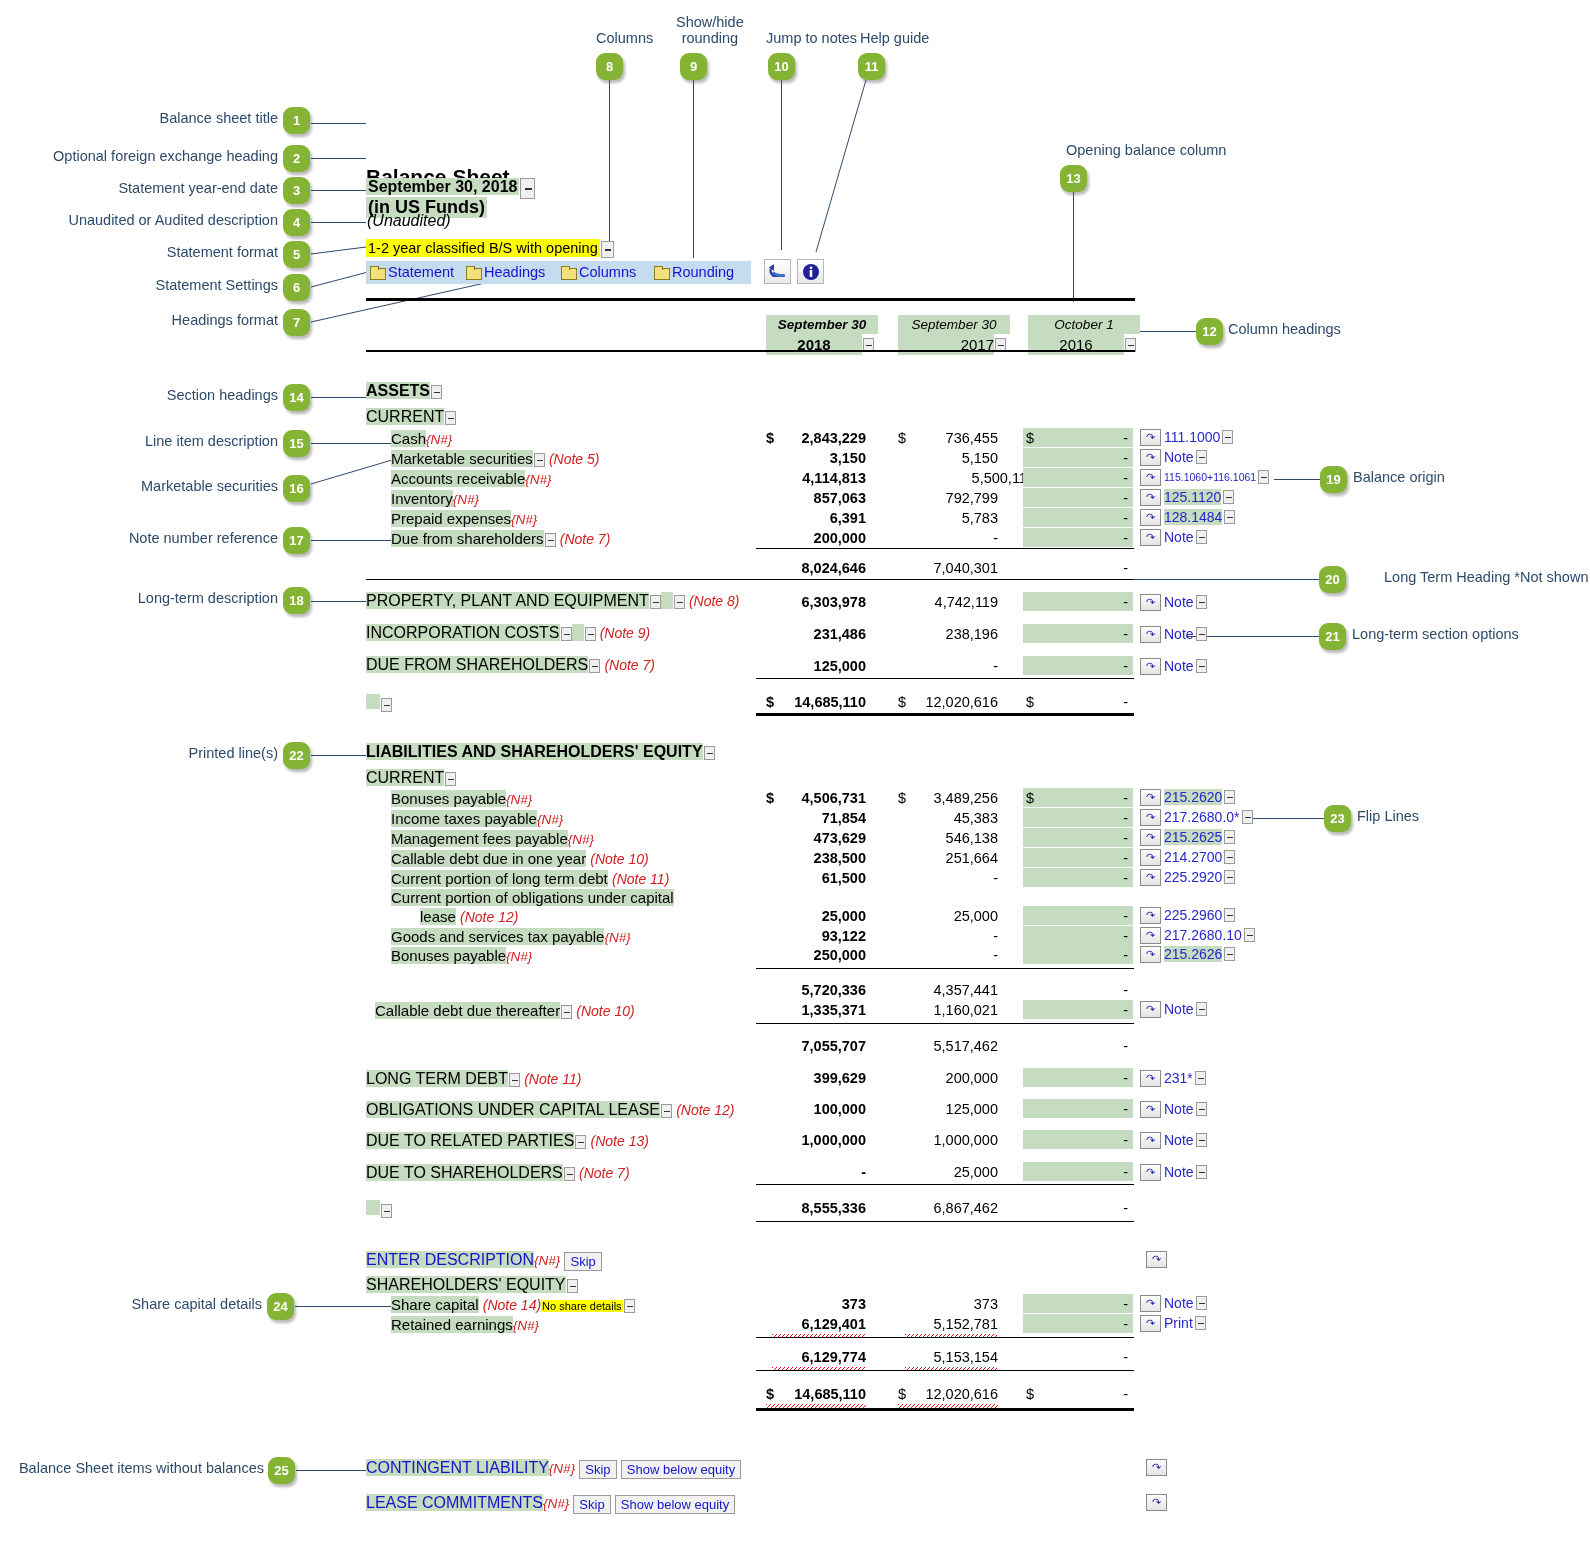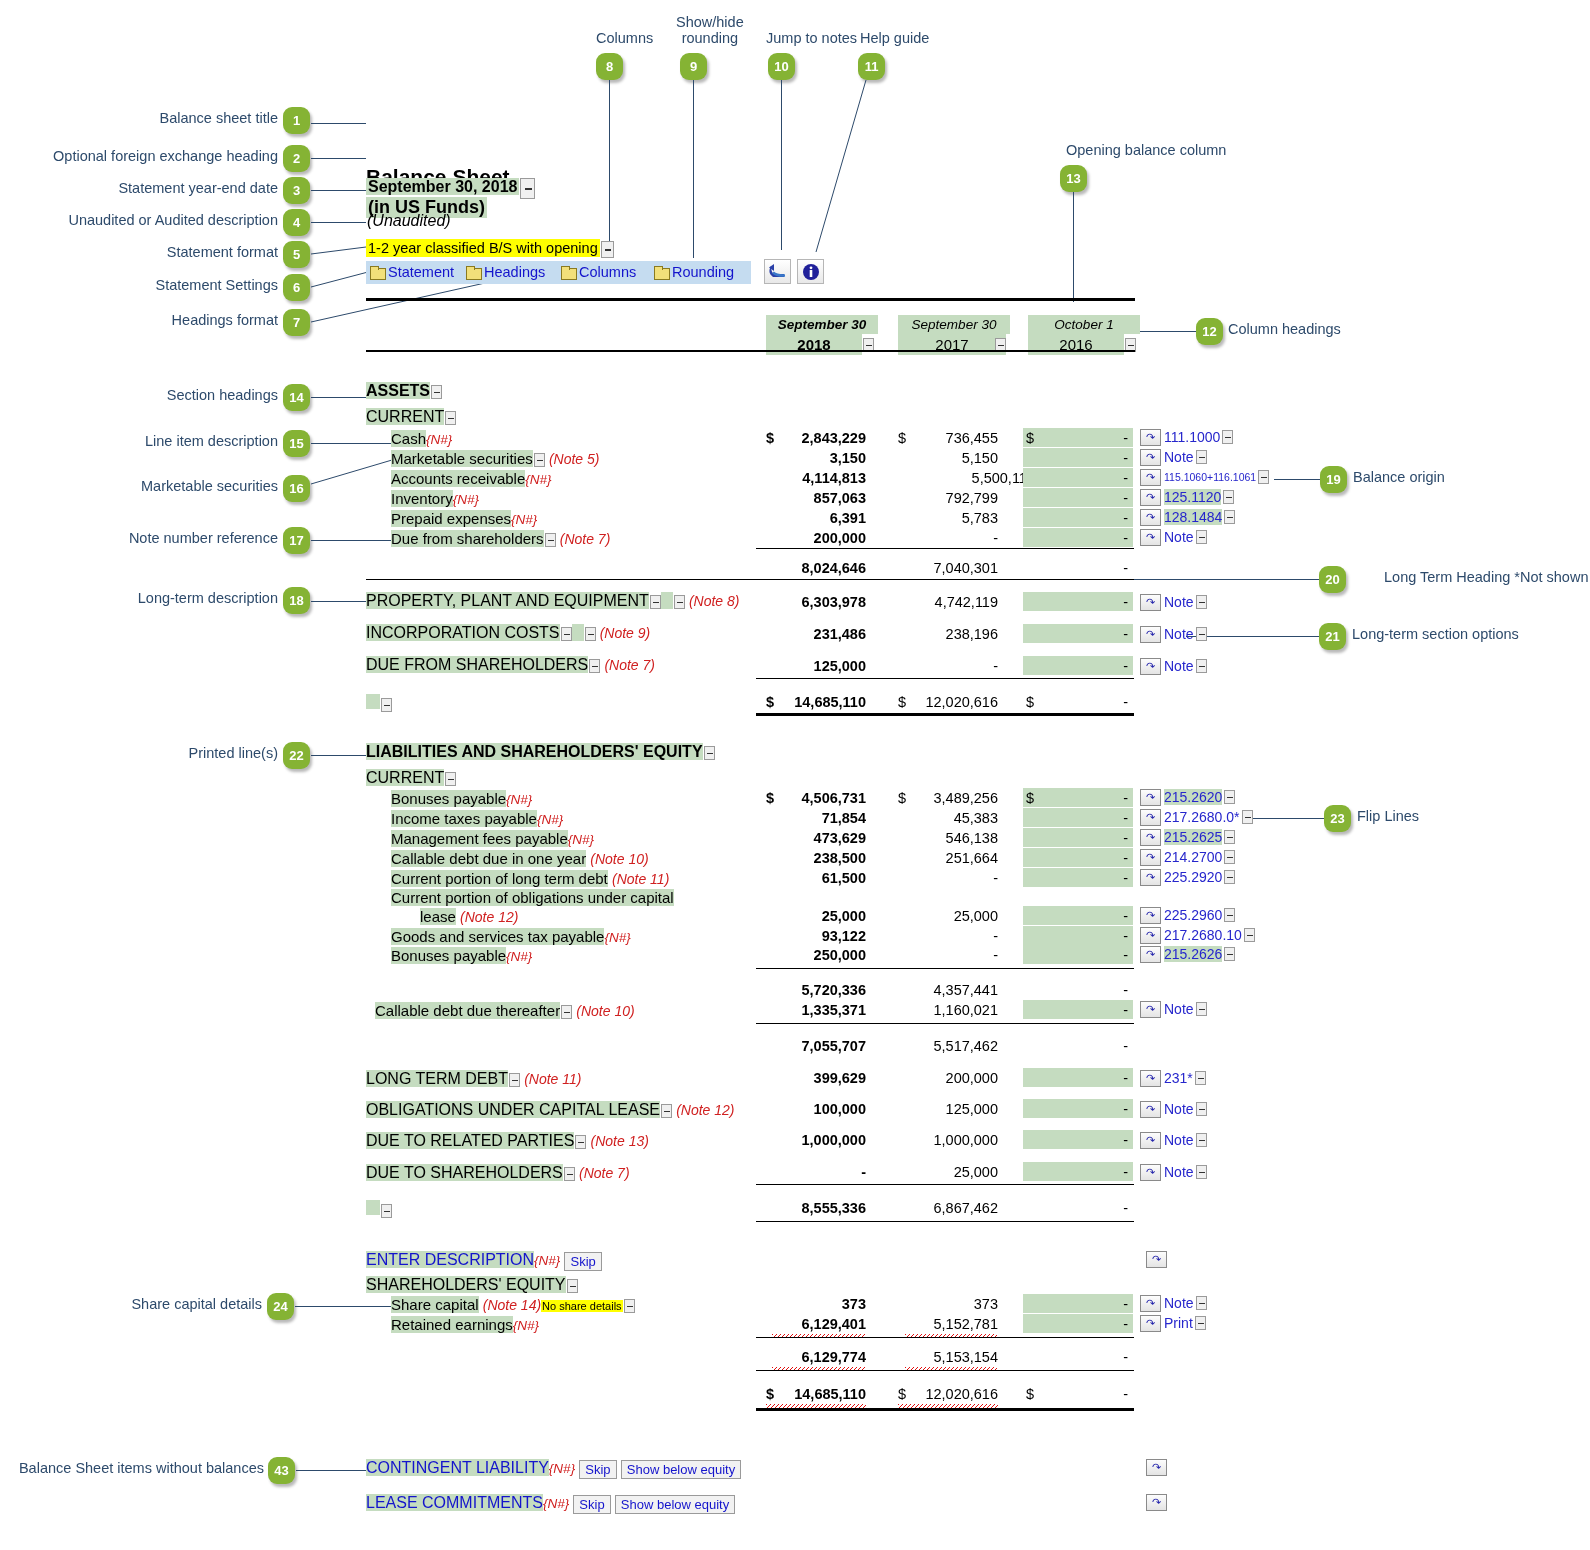--- a/index.html
+++ b/index.html
@@ -253,21 +253,21 @@
 
 <div class="ann-label right" style="left:0px;top:745px;width:278px;">Printed line(s)</div>
 <div class="badge" style="left:283px;top:742px;">22</div>
 <div class="leader" style="left:311px;top:755px;width:55px;"></div>
 
 <div class="ann-label right" style="left:0px;top:1296px;width:262px;">Share capital details</div>
 <div class="badge" style="left:267px;top:1293px;">24</div>
 <div class="leader" style="left:295px;top:1306px;width:96px;"></div>
 
 <div class="ann-label right" style="left:0px;top:1460px;width:264px;">Balance Sheet items without balances</div>
-<div class="badge" style="left:268px;top:1457px;">43</div>
+<div class="badge" style="left:268px;top:1457px;">25</div>
 <div class="leader" style="left:296px;top:1470px;width:70px;"></div>
 
 <div class="ann-label" style="left:1066px;top:142px;">Opening balance column</div>
 <div class="badge" style="left:1060px;top:165px;">13</div>
 <div class="leader" style="left:1073px;top:192px;width:1px;height:110px;"></div>
 
 <div class="ann-label" style="left:1228px;top:321px;">Column headings</div>
 <div class="badge" style="left:1196px;top:318px;">12</div>
 <div class="leader" style="left:1132px;top:331px;width:64px;"></div>
 
@@ -329,21 +329,21 @@
   </svg>
 </div>
 
 <div class="rule" style="left:366px;top:298px;width:769px;height:3px;"></div>
 
 <div class="colhead" style="left:766px;top:315px;width:112px;height:19px;font-weight:bold;line-height:19px;">September 30</div>
 <div class="colhead2" style="left:766px;top:334px;width:96px;height:21px;font-weight:bold;line-height:21px;">2018</div>
 <div class="abs" style="left:862px;top:336px;"><span class="ddbtn sm"></span></div>
 
 <div class="colhead" style="left:898px;top:315px;width:112px;height:19px;line-height:19px;">September 30</div>
-<div class="colhead2" style="left:898px;top:334px;width:108px;height:21px;line-height:21px;">2017</div>
+<div class="colhead2" style="left:898px;top:334px;width:96px;height:21px;line-height:21px;text-align:right;">2017</div>
 <div class="abs" style="left:994px;top:336px;"><span class="ddbtn sm"></span></div>
 
 <div class="colhead" style="left:1028px;top:315px;width:112px;height:19px;line-height:19px;">October 1</div>
 <div class="colhead2" style="left:1028px;top:334px;width:96px;height:21px;line-height:21px;">2016</div>
 <div class="abs" style="left:1124px;top:336px;"><span class="ddbtn sm"></span></div>
 
 <div class="rule" style="left:366px;top:350px;width:769px;height:2px;"></div>
 
 <div class="abs" style="left:366px;top:382px;">
   <span class="hl" style="font-size:16px;font-weight:bold;">ASSETS</span><span class="ddbtn sm"></span>

